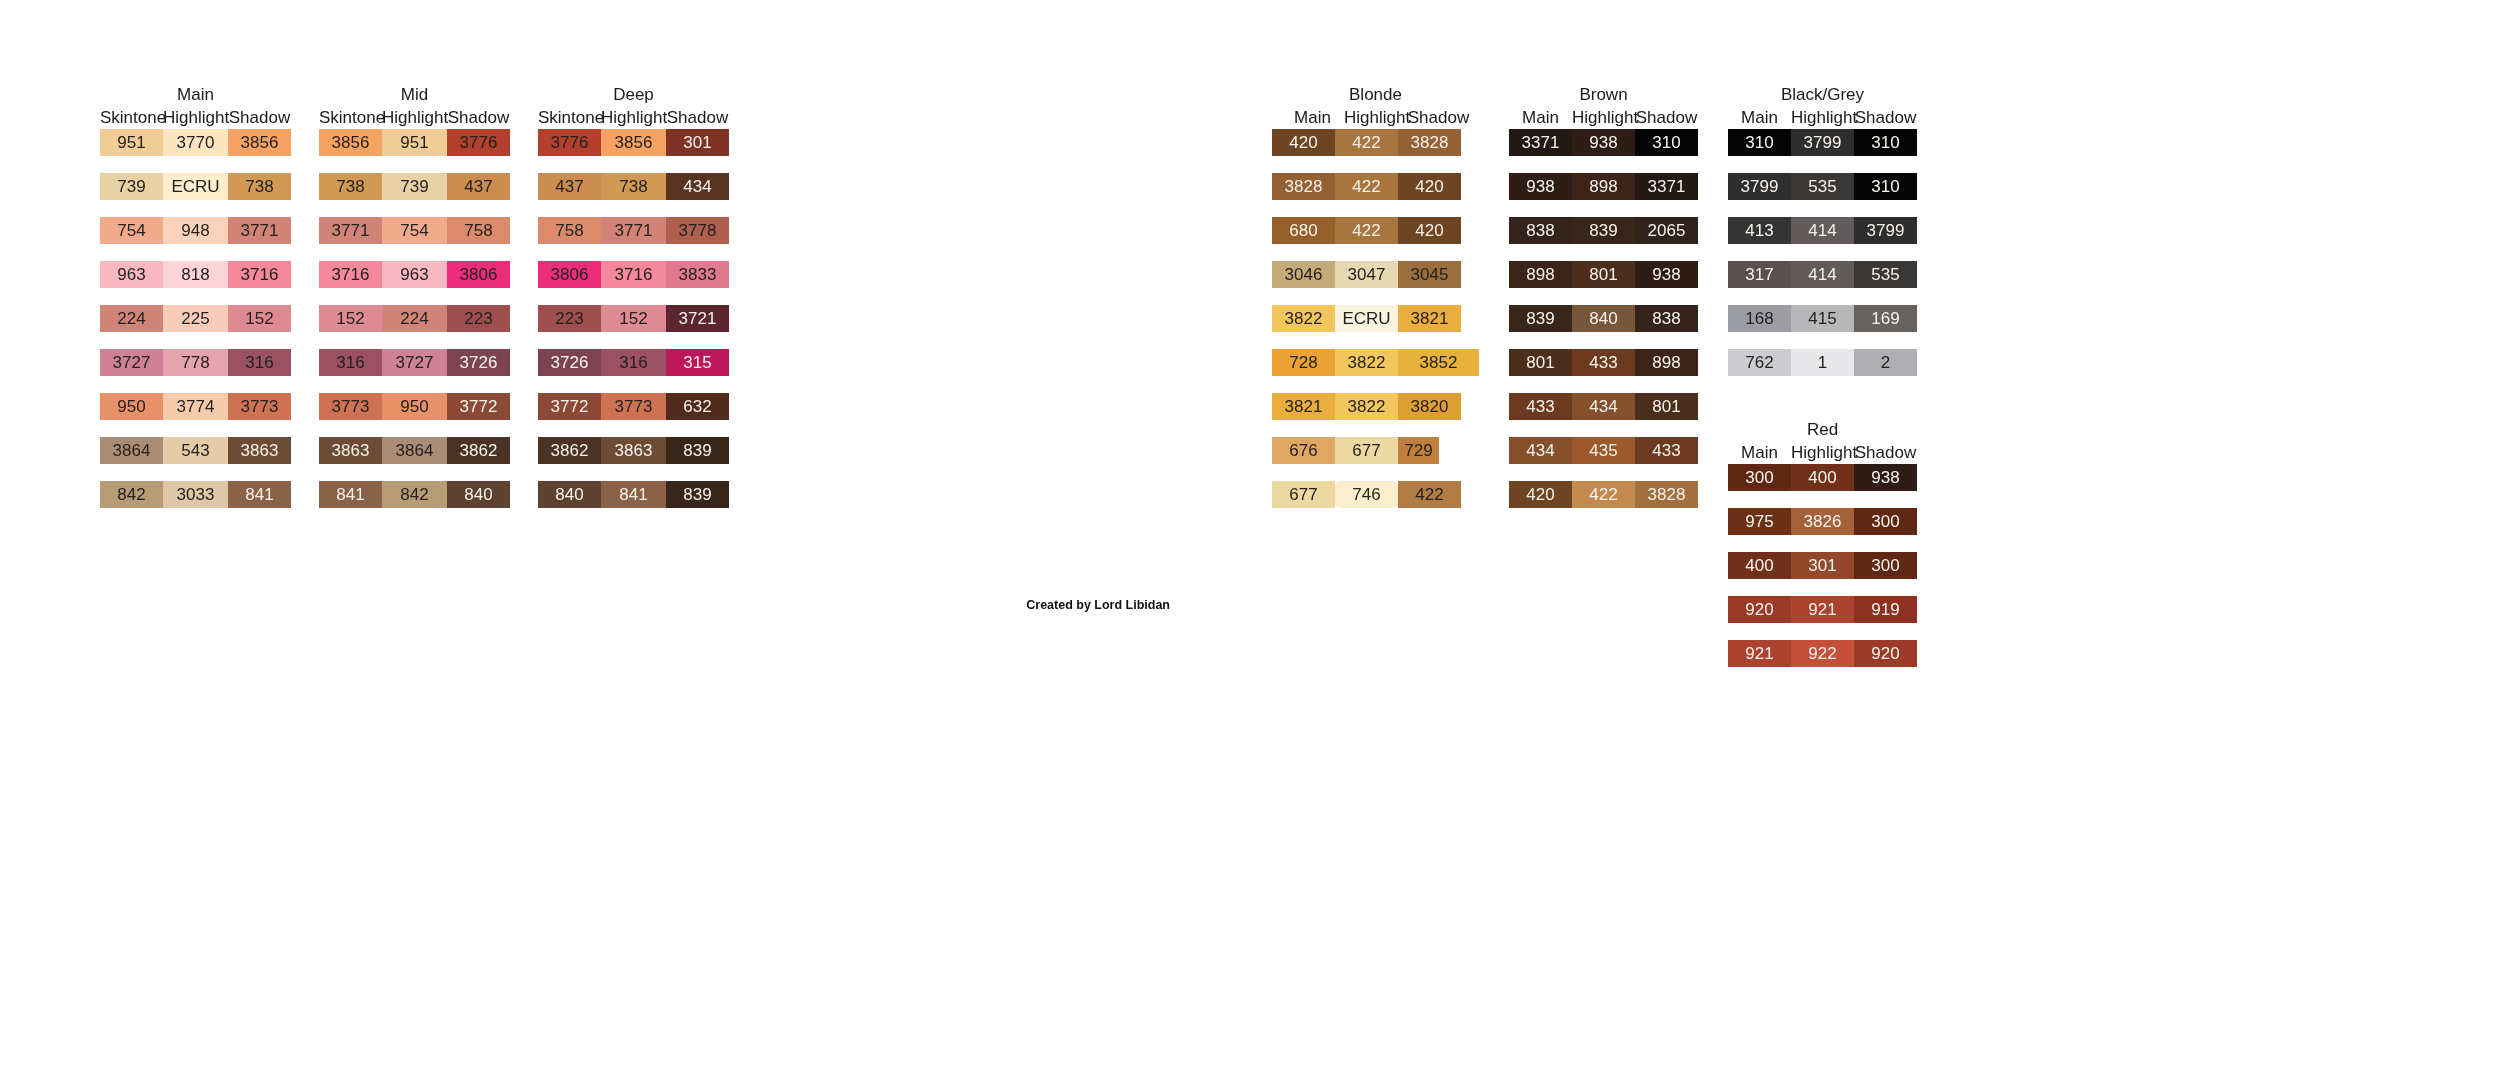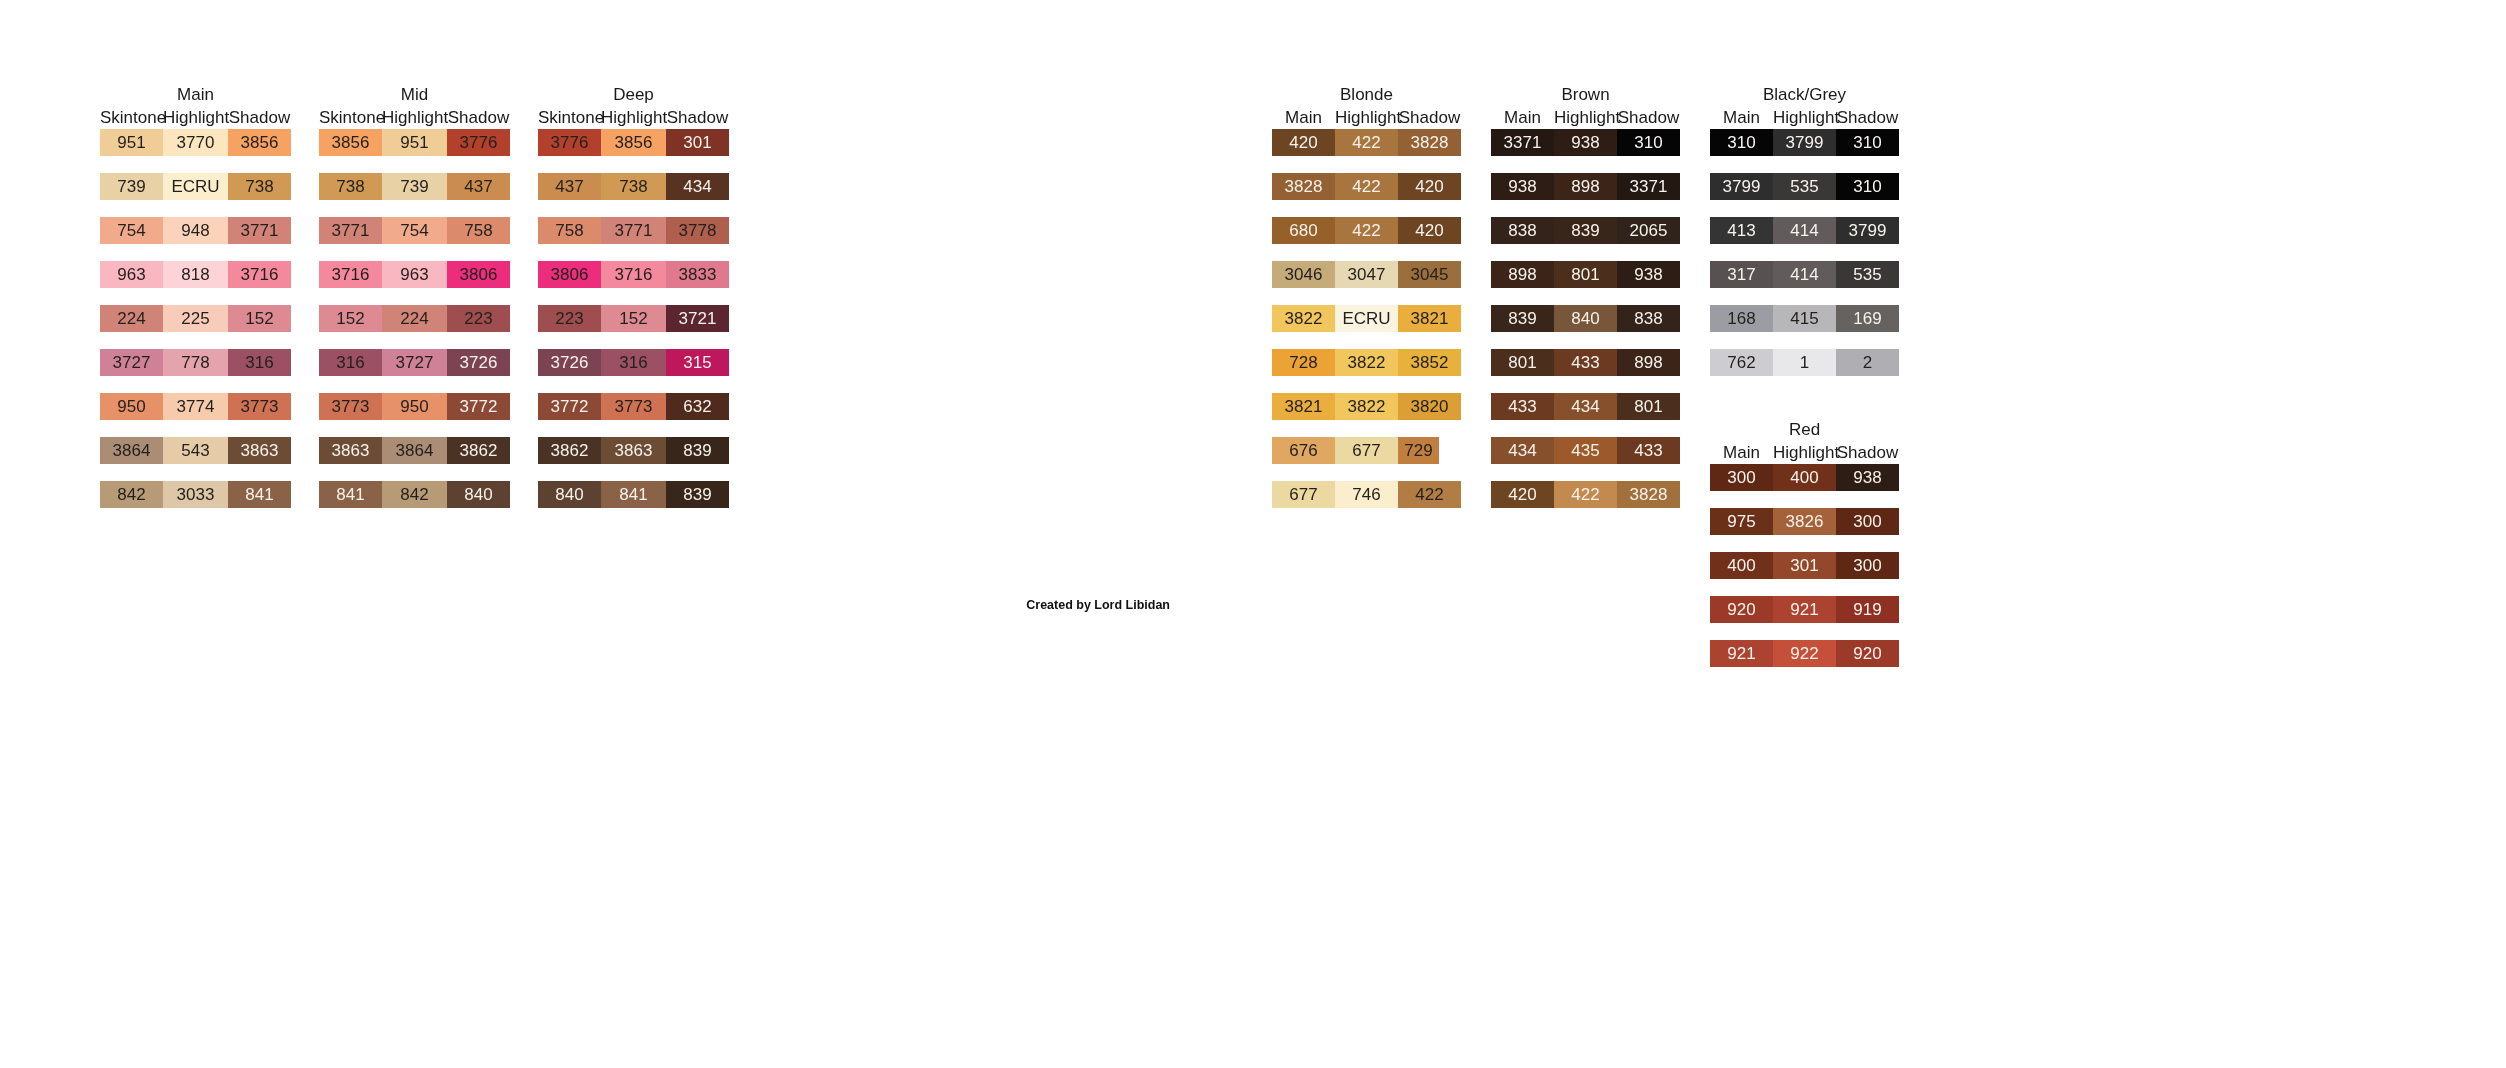--- a/index.html
+++ b/index.html
@@ -321,35 +321,35 @@
               <div class="swatch" style="width: 63px; background: rgb(154, 110, 61); color: rgb(35, 31, 28);">3045</div>
             </div>
             <div class="swatch-row">
               <div class="swatch" style="width: 63px; background: rgb(241, 199, 93); color: rgb(35, 31, 28);">3822</div>
               <div class="swatch" style="width: 63px; background: rgb(250, 243, 224); color: rgb(35, 31, 28);">ECRU</div>
               <div class="swatch" style="width: 63px; background: rgb(233, 174, 61); color: rgb(35, 31, 28);">3821</div>
             </div>
             <div class="swatch-row">
               <div class="swatch" style="width: 63px; background: rgb(237, 162, 53); color: rgb(35, 31, 28);">728</div>
               <div class="swatch" style="width: 63px; background: rgb(241, 199, 93); color: rgb(35, 31, 28);">3822</div>
-              <div class="swatch" style="width: 63px; background: rgb(230, 178, 60); color: rgb(35, 31, 28);">3852</div>
+              <div class="swatch" style="width: 81px; background: rgb(230, 178, 60); color: rgb(35, 31, 28);">3852</div>
             </div>
             <div class="swatch-row">
               <div class="swatch" style="width: 63px; background: rgb(233, 174, 61); color: rgb(35, 31, 28);">3821</div>
               <div class="swatch" style="width: 63px; background: rgb(241, 199, 93); color: rgb(35, 31, 28);">3822</div>
               <div class="swatch" style="width: 63px; background: rgb(220, 159, 54); color: rgb(35, 31, 28);">3820</div>
             </div>
             <div class="swatch-row">
               <div class="swatch" style="width: 63px; background: rgb(224, 167, 99); color: rgb(35, 31, 28);">676</div>
               <div class="swatch" style="width: 63px; background: rgb(236, 217, 161); color: rgb(35, 31, 28);">677</div>
               <div class="swatch" style="width: 41px; background: rgb(192, 127, 62); color: rgb(35, 31, 28);">729</div>
             </div>
             <div class="swatch-row">
               <div class="swatch" style="width: 63px; background: rgb(236, 217, 161); color: rgb(35, 31, 28);">677</div>
-              <div class="swatch" style="width: 63px; background: rgb(250, 238, 205); color: rgb(35, 31, 28);">746</div>
+              <div class="swatch" style="width: 63px; background: rgb(250, 238, 205); color: rgb(35, 31, 28); border-radius: 6px;">746</div>
               <div class="swatch" style="width: 63px; background: rgb(178, 124, 69); color: rgb(35, 31, 28);">422</div>
             </div>
           </div>
         </div>
       </div>
       <div class="group" style="margin-left: 30px;">
         <div>
           <div class="group-header">
             <div class="group-name">Brown</div>
             <div class="col-headers">

